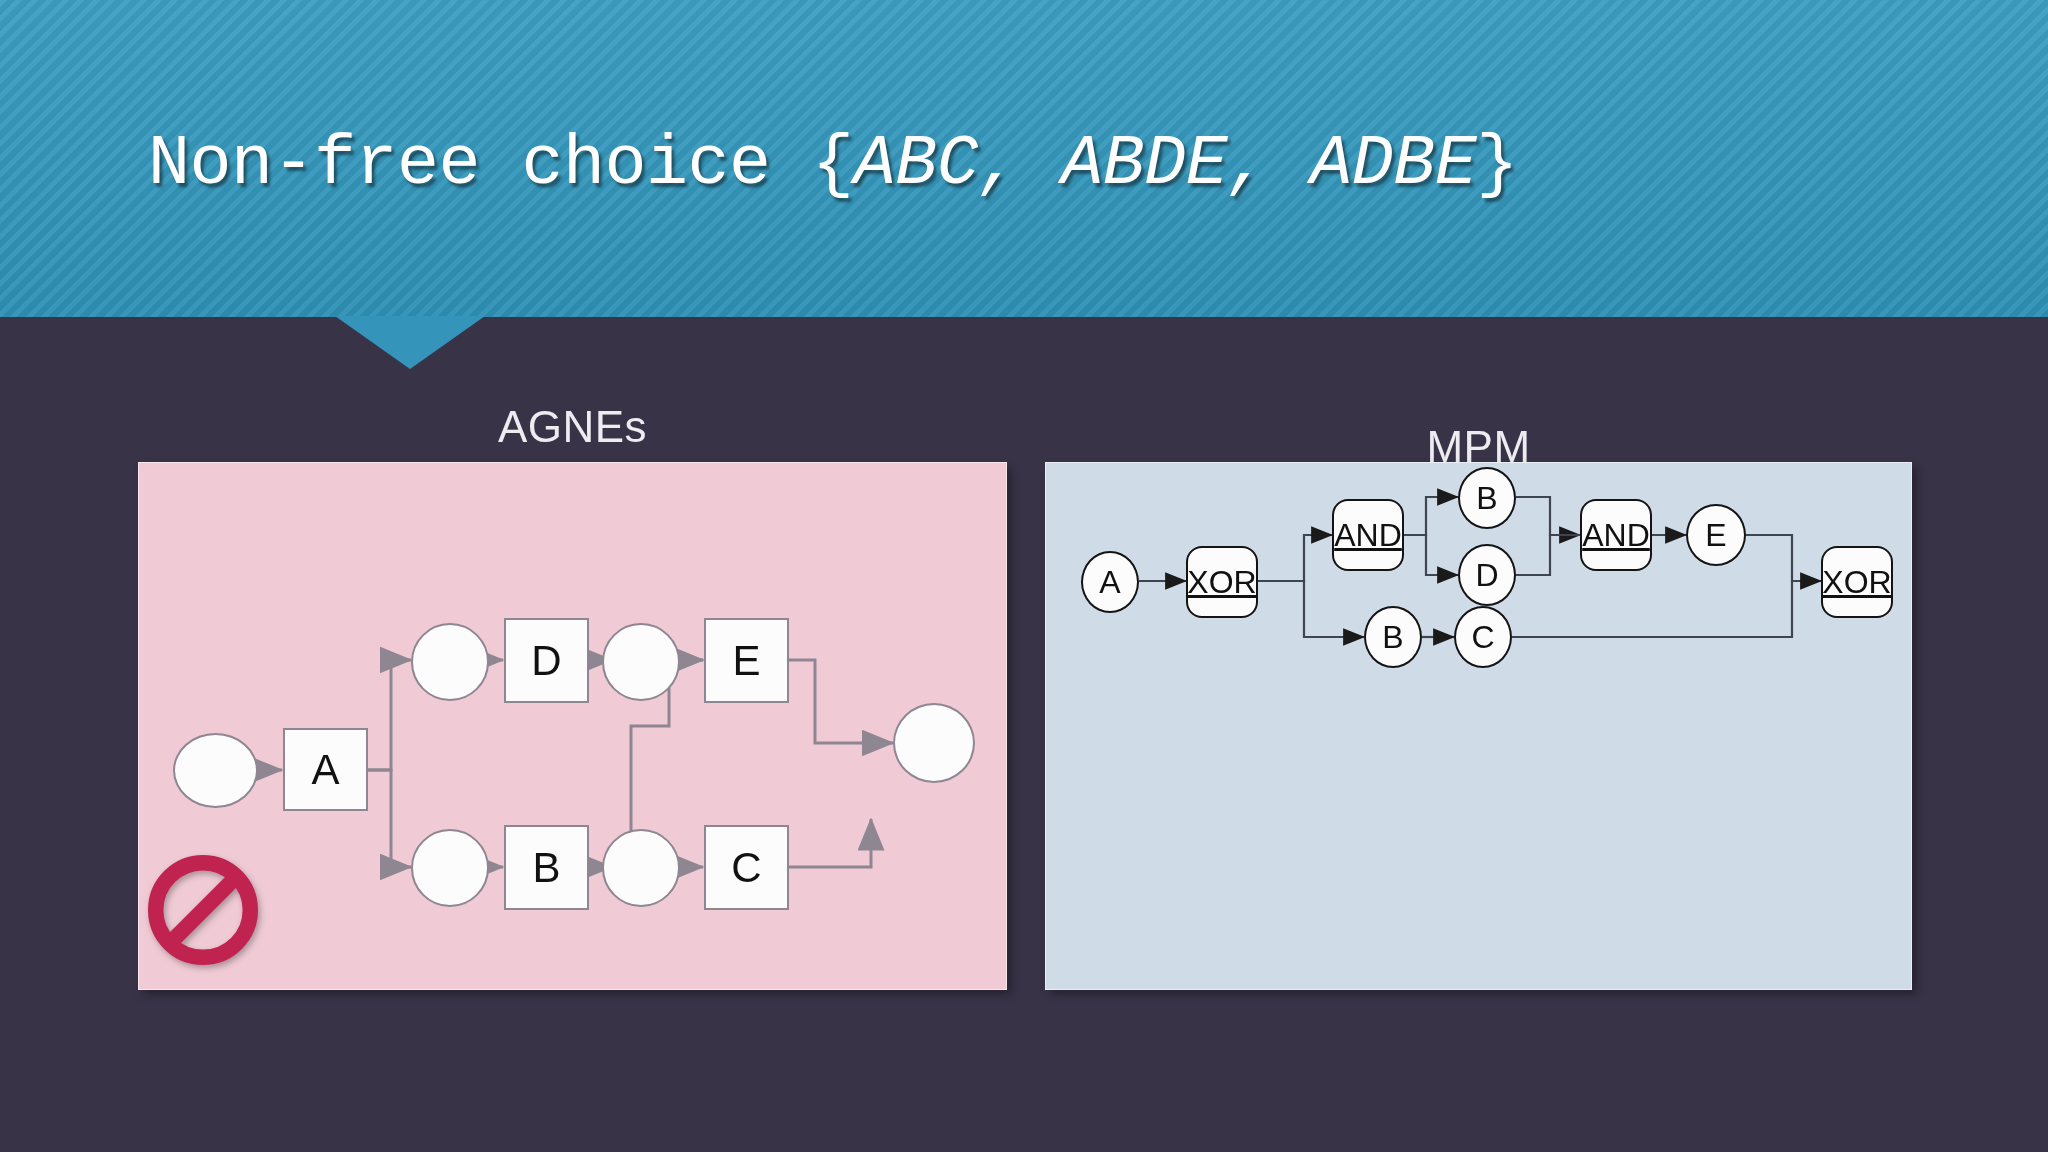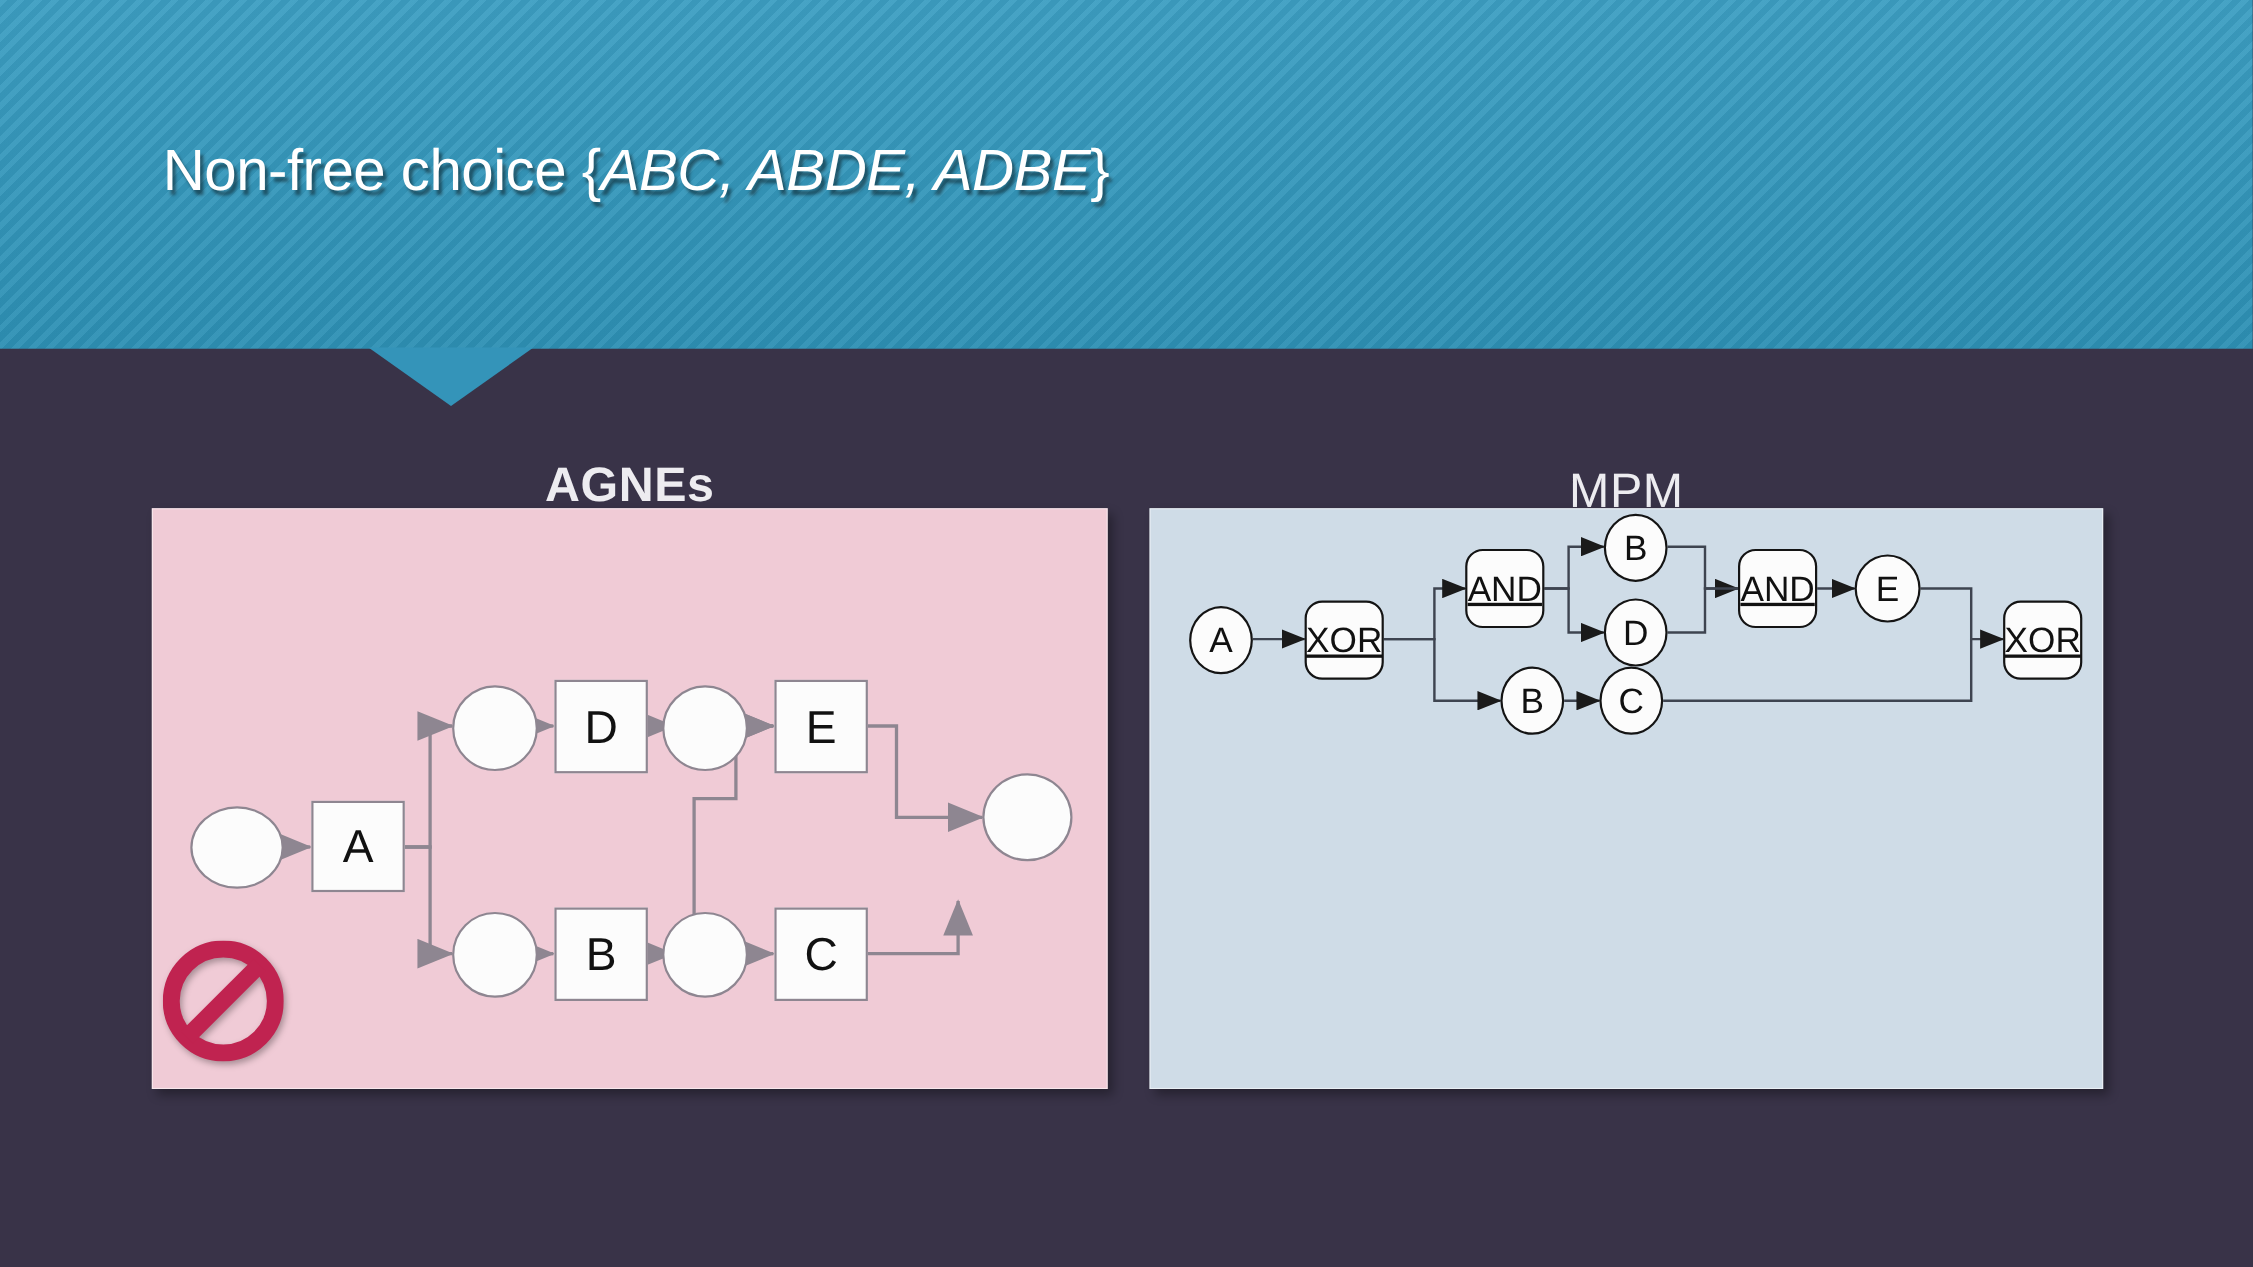--- a/index.html
+++ b/index.html
@@ -34,38 +34,39 @@
   #banner-tail {
     position:absolute; left:335px; top:316px;
     width:0; height:0;
     border-left:75px solid transparent;
     border-right:75px solid transparent;
     border-top:53px solid #3494B9;
     z-index:3;
   }
   #title {
     position:absolute; left:148px; top:128px;
-    font-size:53px; line-height:1.05;
+    font-size:70px; line-height:1.05;
     color:#FFFFFF; font-weight:400; letter-spacing:-0.5px;
     text-shadow: 3px 4px 3px rgba(0,0,0,0.45);
     white-space:nowrap;
     z-index:2;
+    font-family:Liberation Mono, monospace;
   }
   #title .trace-set { font-style:italic; }
 
   
   .panel-caption {
     position:absolute;
     color:#EDECF0;
     font-size:44px;
     font-weight:300;
     text-align:center;
     letter-spacing:0.5px;
   }
-  #caption-agnes { left:138px; top:416px; width:869px;font-weight:bold; }
+  #caption-agnes { left:138px; top:402px; width:869px; }
   #caption-mpm   { left:1045px; top:402px; width:867px;margin-top:20px; }
 
   
   .panel {
     position:absolute;
     border:1px solid rgba(255,255,255,0.55);
     box-shadow: 5px 5px 9px rgba(0,0,0,0.33);
   }
   #panel-agnes {
     left:138px; top:462px; width:869px; height:528px;

